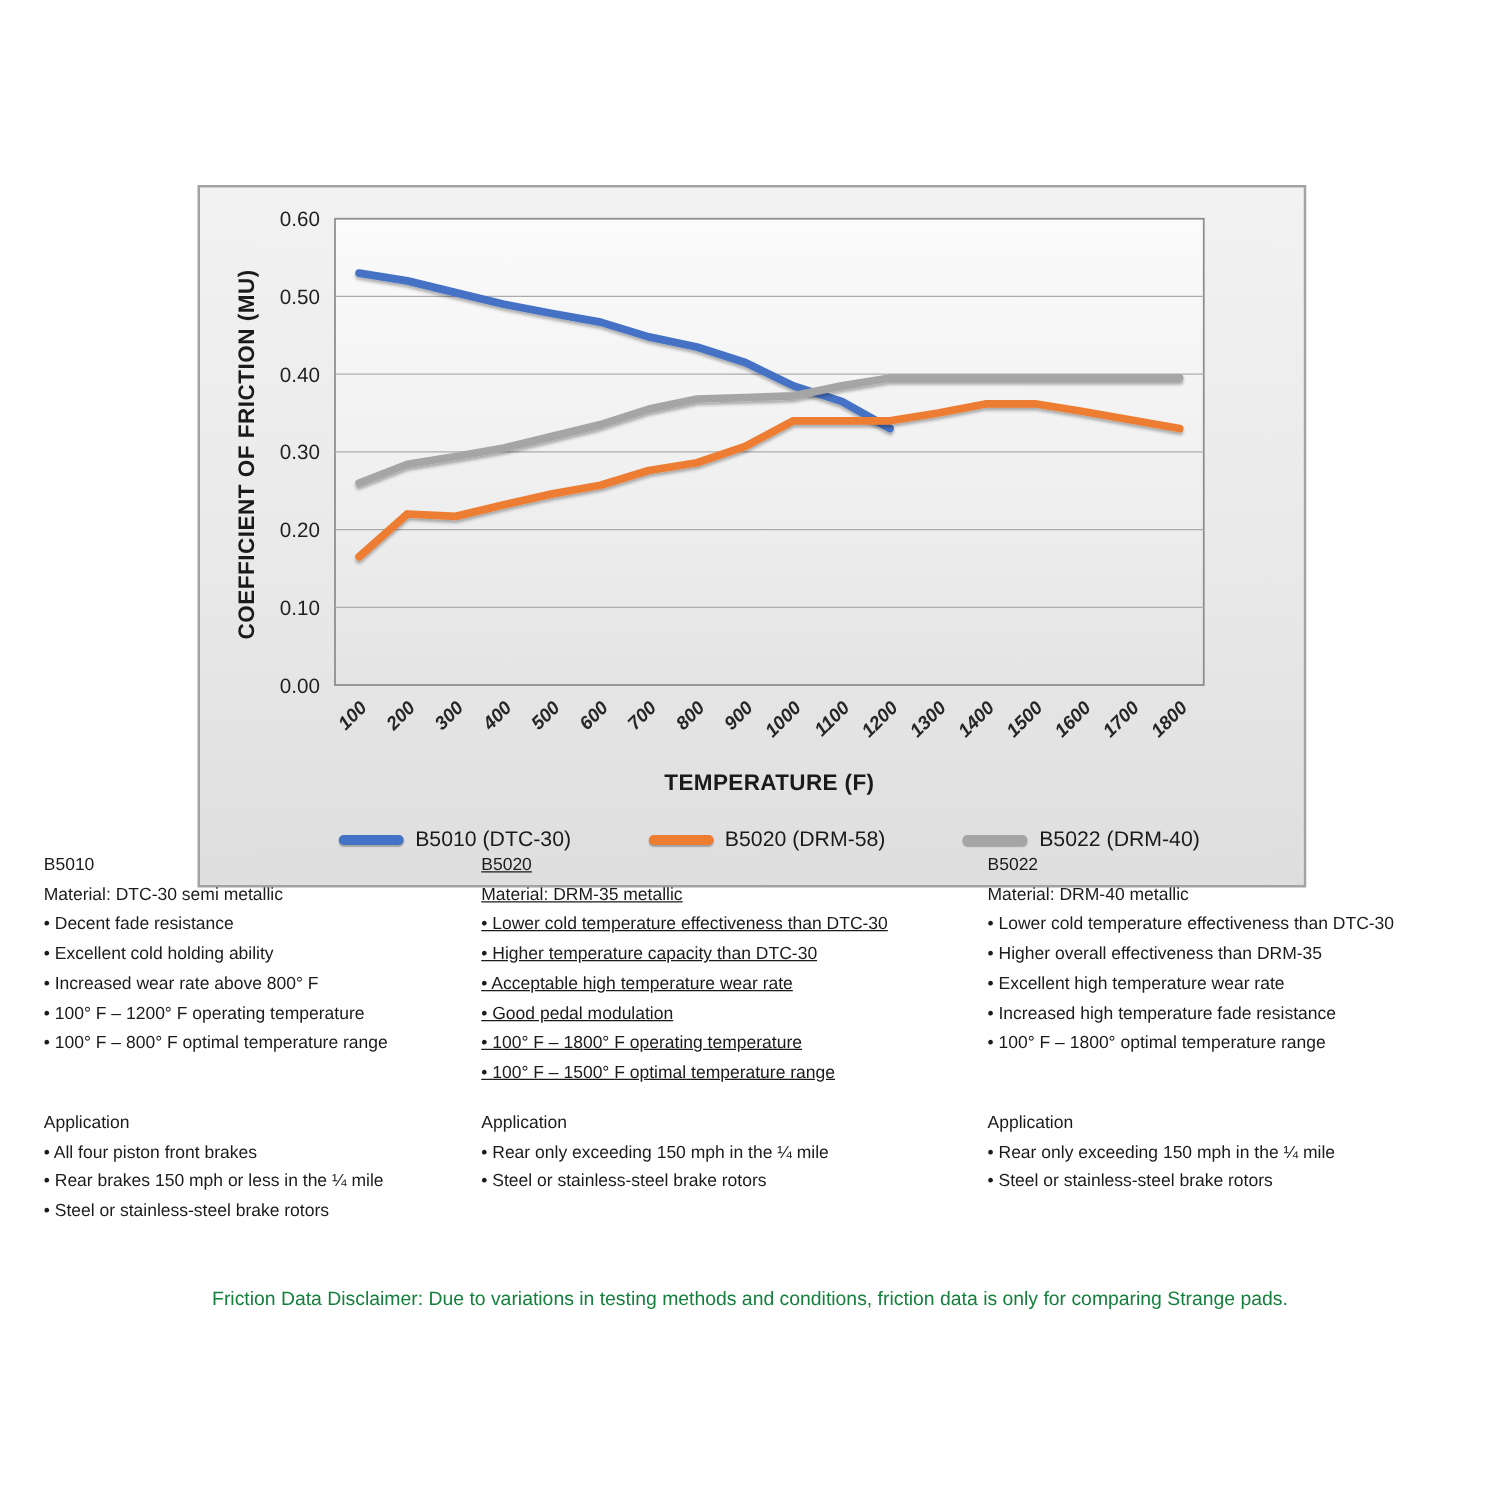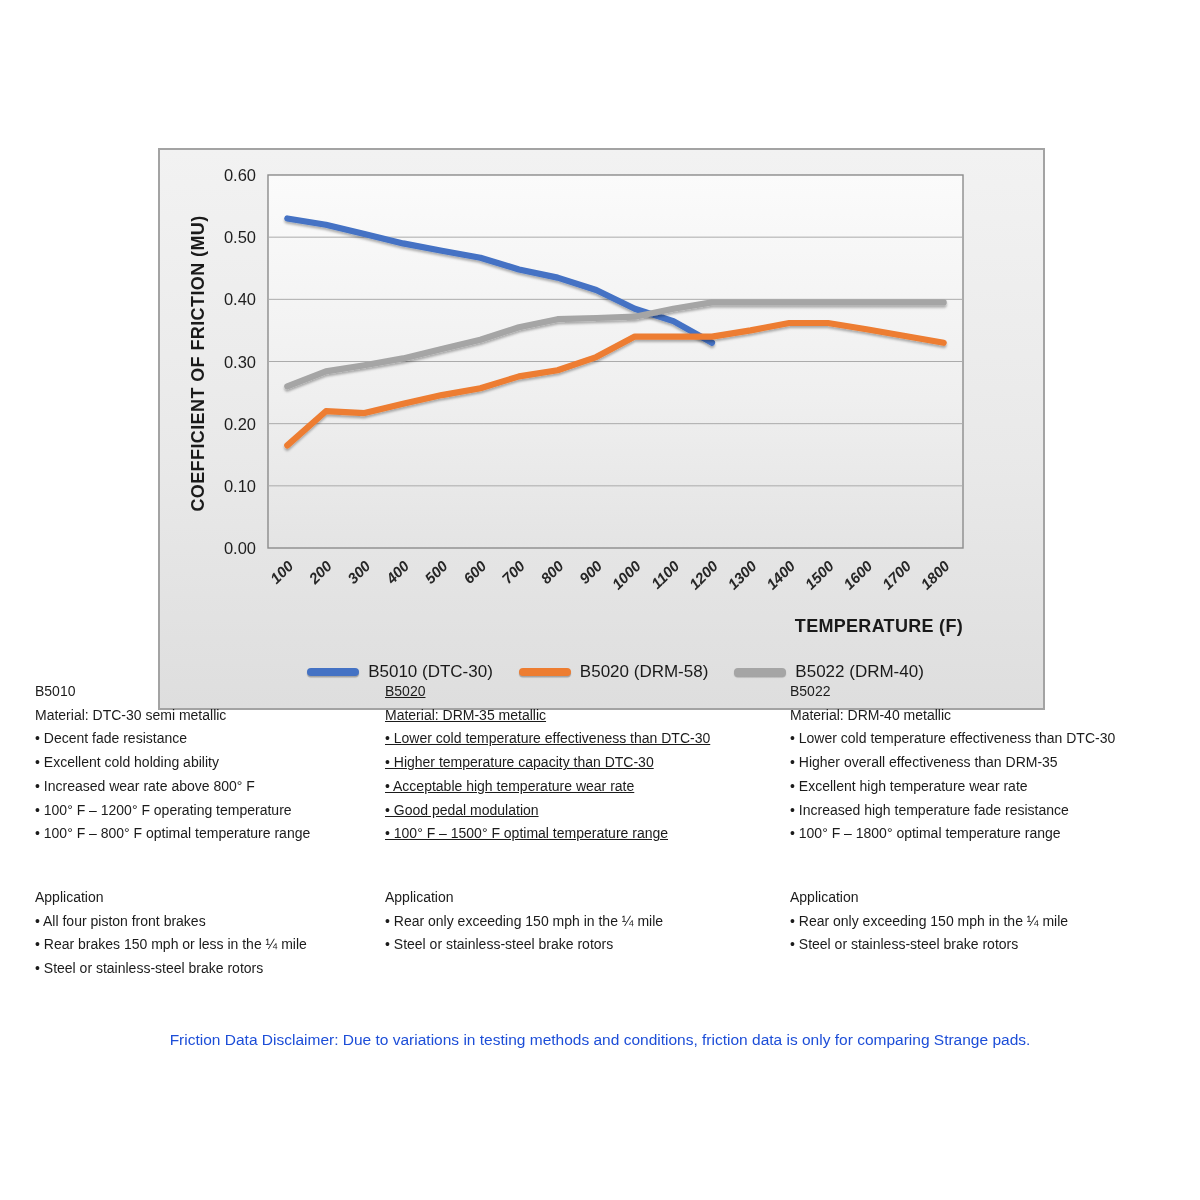--- a/index.html
+++ b/index.html
@@ -8,43 +8,43 @@
 
   
   .chart-box{position:absolute;left:158px;top:148px;width:887px;height:562px;
              box-sizing:border-box;border:2px solid #a3a3a3;
              background:linear-gradient(to bottom,#f2f2f2 0%,#e9e9e9 55%,#dedede 100%);}
   .chart-box svg{position:absolute;left:0;top:0;}
   .y-title-wrap{position:absolute;left:2px;top:27px;width:72px;height:373px;
                 display:flex;align-items:center;justify-content:center;}
   .y-title-wrap span{transform:rotate(-90deg);white-space:nowrap;font-weight:bold;
                      font-size:18px;letter-spacing:.4px;color:#1a1a1a;}
-  .x-title{position:absolute;left:108px;top:466px;width:695px;text-align:right;
+  .x-title{position:absolute;left:108px;top:466px;width:695px;text-align:center;
            font-weight:bold;font-size:18px;letter-spacing:.3px;color:#1a1a1a;}
   .legend{position:absolute;left:108px;top:512px;width:695px;display:flex;
-          justify-content:center;gap:26px;align-items:center;}
+          justify-content:center;gap:62px;align-items:center;}
   .legend-item{display:flex;align-items:center;gap:9px;}
   .legend-swatch{width:52px;height:8px;border-radius:4px;display:inline-block;
                  box-shadow:0 1.5px 1px rgba(0,0,0,.28);}
   .legend-label{font-size:17px;color:#1a1a1a;}
 
   .ytick{font-family:"Liberation Sans",sans-serif;font-size:16.5px;fill:#1f1f1f;}
   .xtick{font-family:"Liberation Sans",sans-serif;font-size:15px;font-weight:bold;
          font-style:italic;fill:#262626;}
 
   
   .spec-col{position:absolute;top:680px;font-size:14px;line-height:23.7px;color:#1b1b1b;}
   .col-1{left:35px;width:345px;}
   .col-2{left:385px;width:400px;text-decoration:underline;}
   .col-3{left:790px;width:400px;}
   .app-block{position:absolute;top:206px;left:0;right:0;}
   .line{white-space:nowrap;}
 
   .disclaimer{position:absolute;top:1031px;left:0;width:1200px;text-align:center;
-              font-size:15.5px;color:#1d4ed8;}
+              font-size:15.5px;color:#15803d;}
 </style>
 </head>
 <body>
 
 <div class="page">
 
   <div class="chart-box">
     <svg id="chart-svg" width="883" height="558" viewBox="0 0 883 558">
         <defs>
           <linearGradient id="plotbg" x1="0" y1="0" x2="0" y2="1">
@@ -132,20 +132,21 @@
   </div>
 
   <div class="spec-col col-2">
     <div class="line">B5020</div>
     <div class="line">Material: DRM-35 metallic</div>
     <div>
         <div class="line">• Lower cold temperature effectiveness than DTC-30</div>
         <div class="line">• Higher temperature capacity than DTC-30</div>
         <div class="line">• Acceptable high temperature wear rate</div>
         <div class="line">• Good pedal modulation</div>
+        <div class="line">• 100° F – 1800° F operating temperature</div>
         <div class="line">• 100° F – 1500° F optimal temperature range</div>
       </div>
     <div class="app-block">
       <div class="line">Application</div>
       <div>
           <div class="line">• Rear only exceeding 150 mph in the ¼ mile</div>
           <div class="line">• Steel or stainless-steel brake rotors</div>
         </div>
     </div>
   </div>

